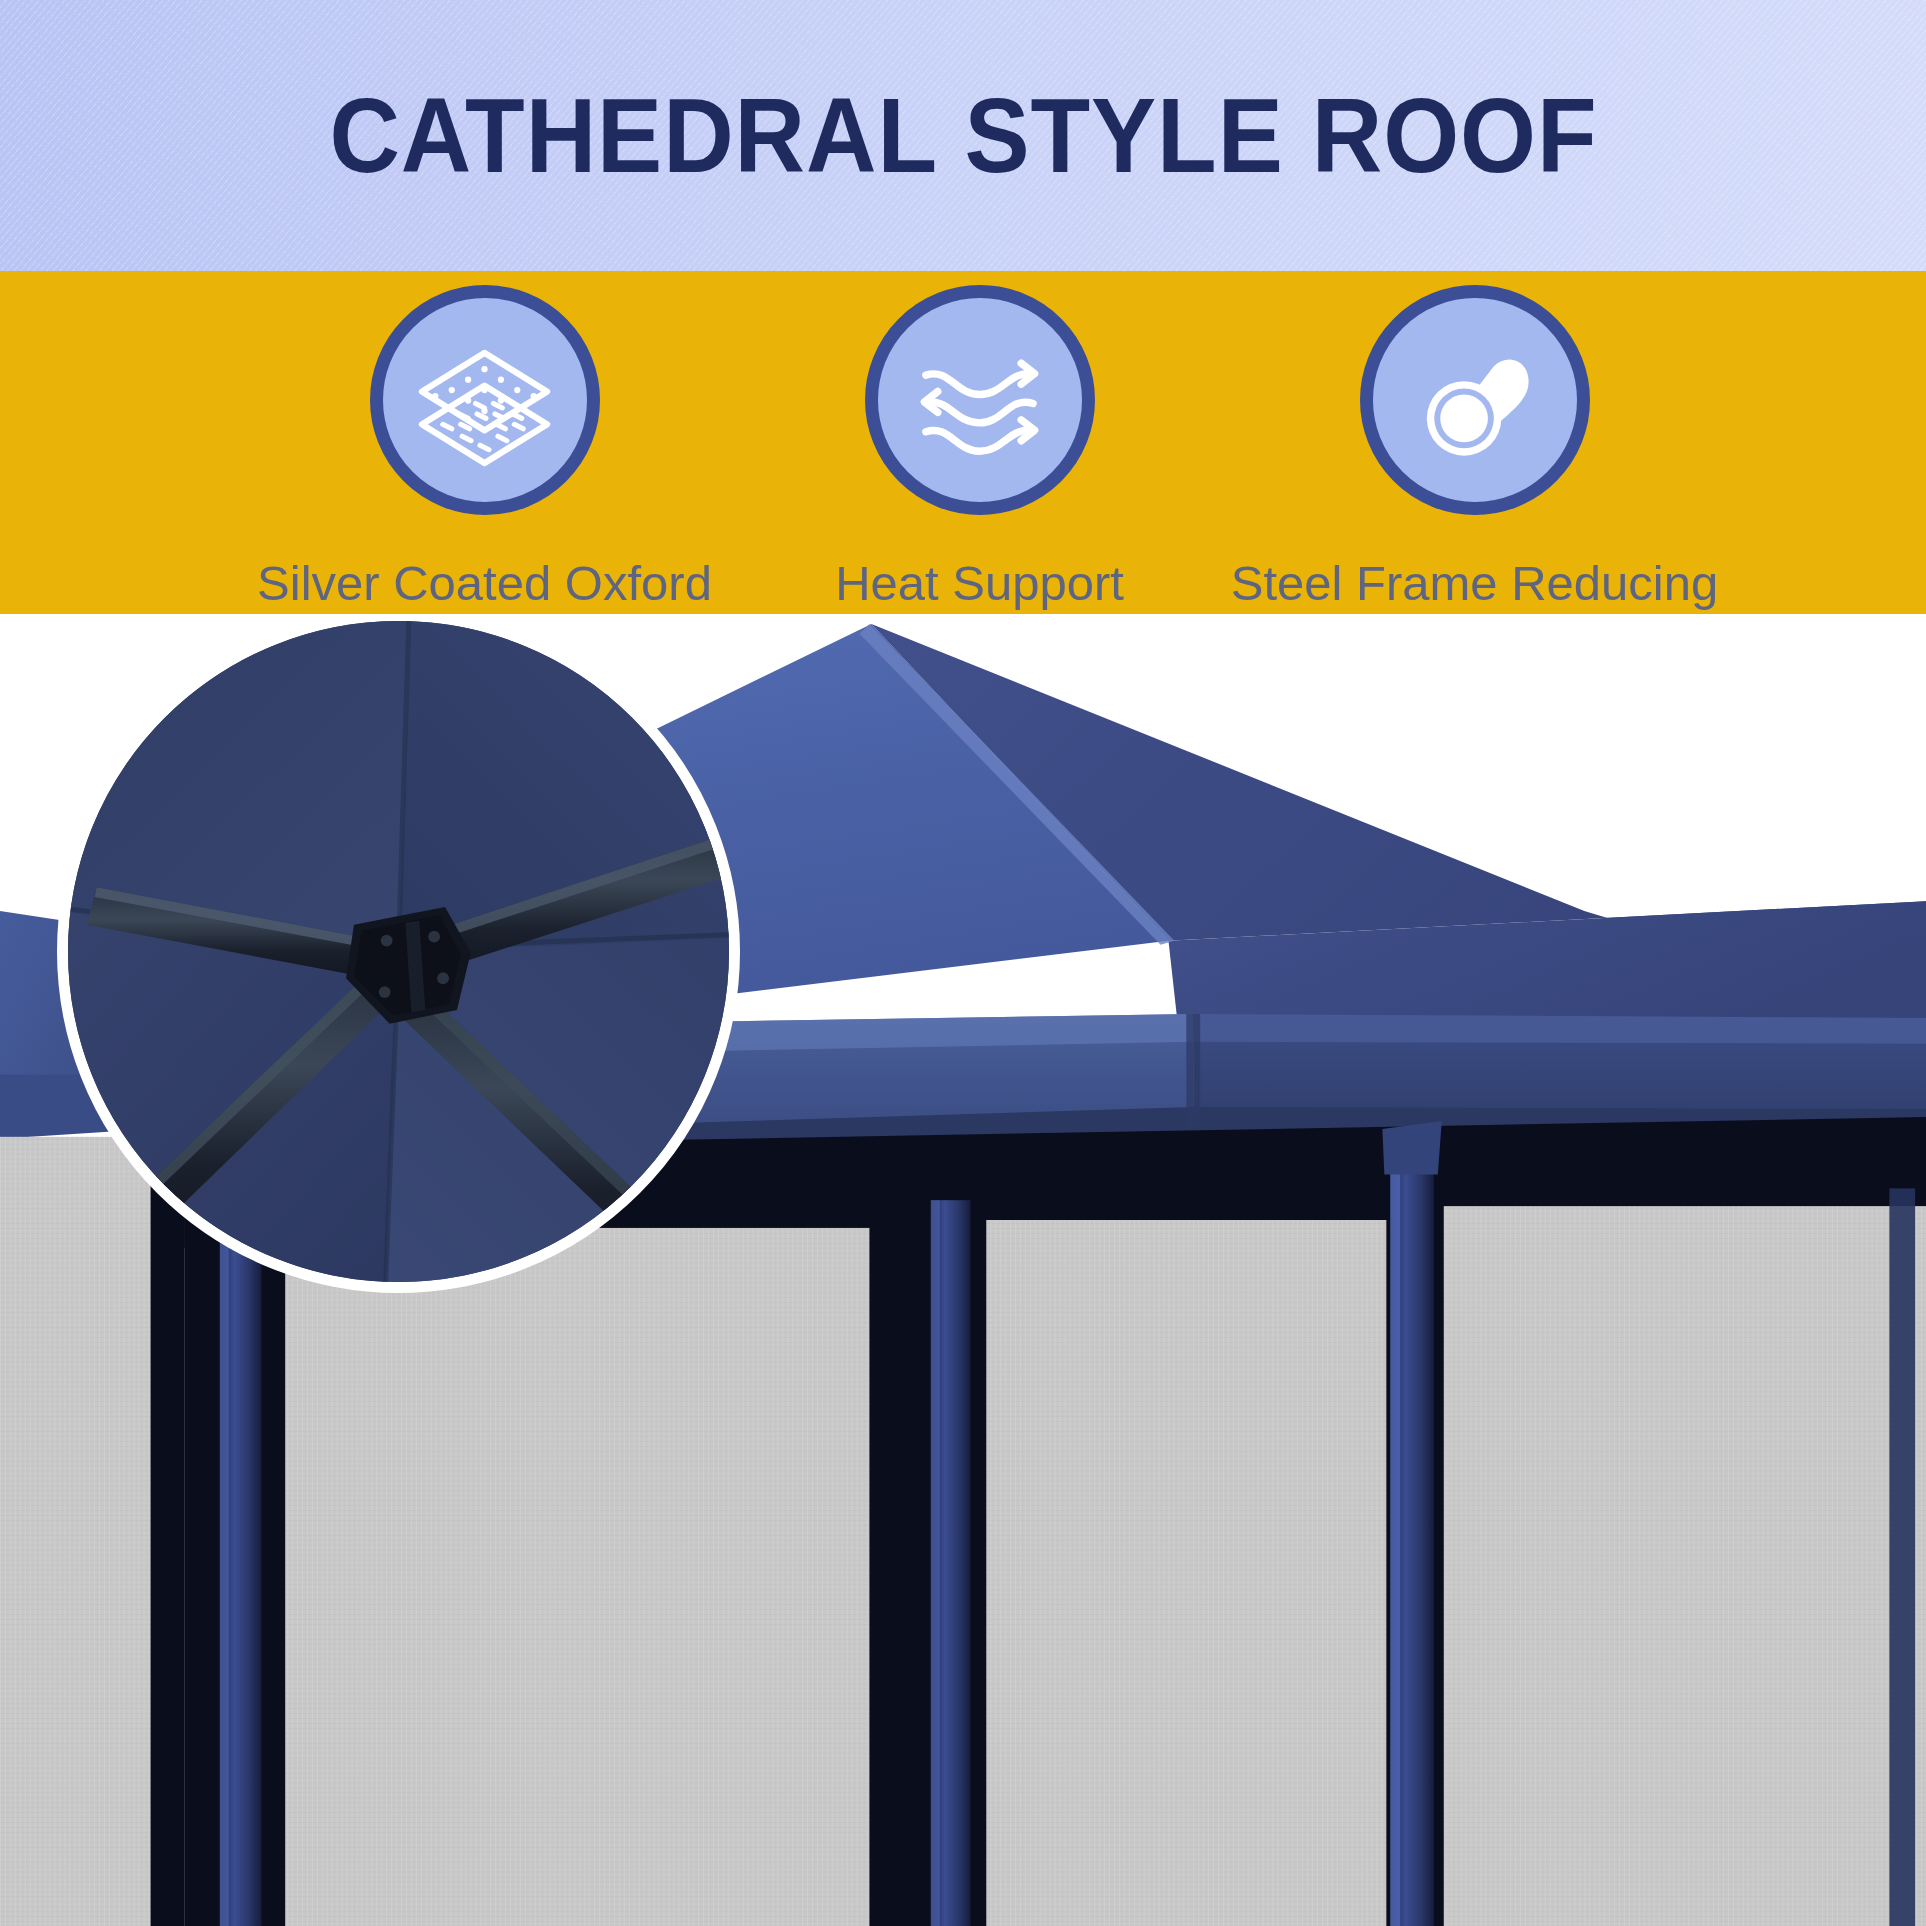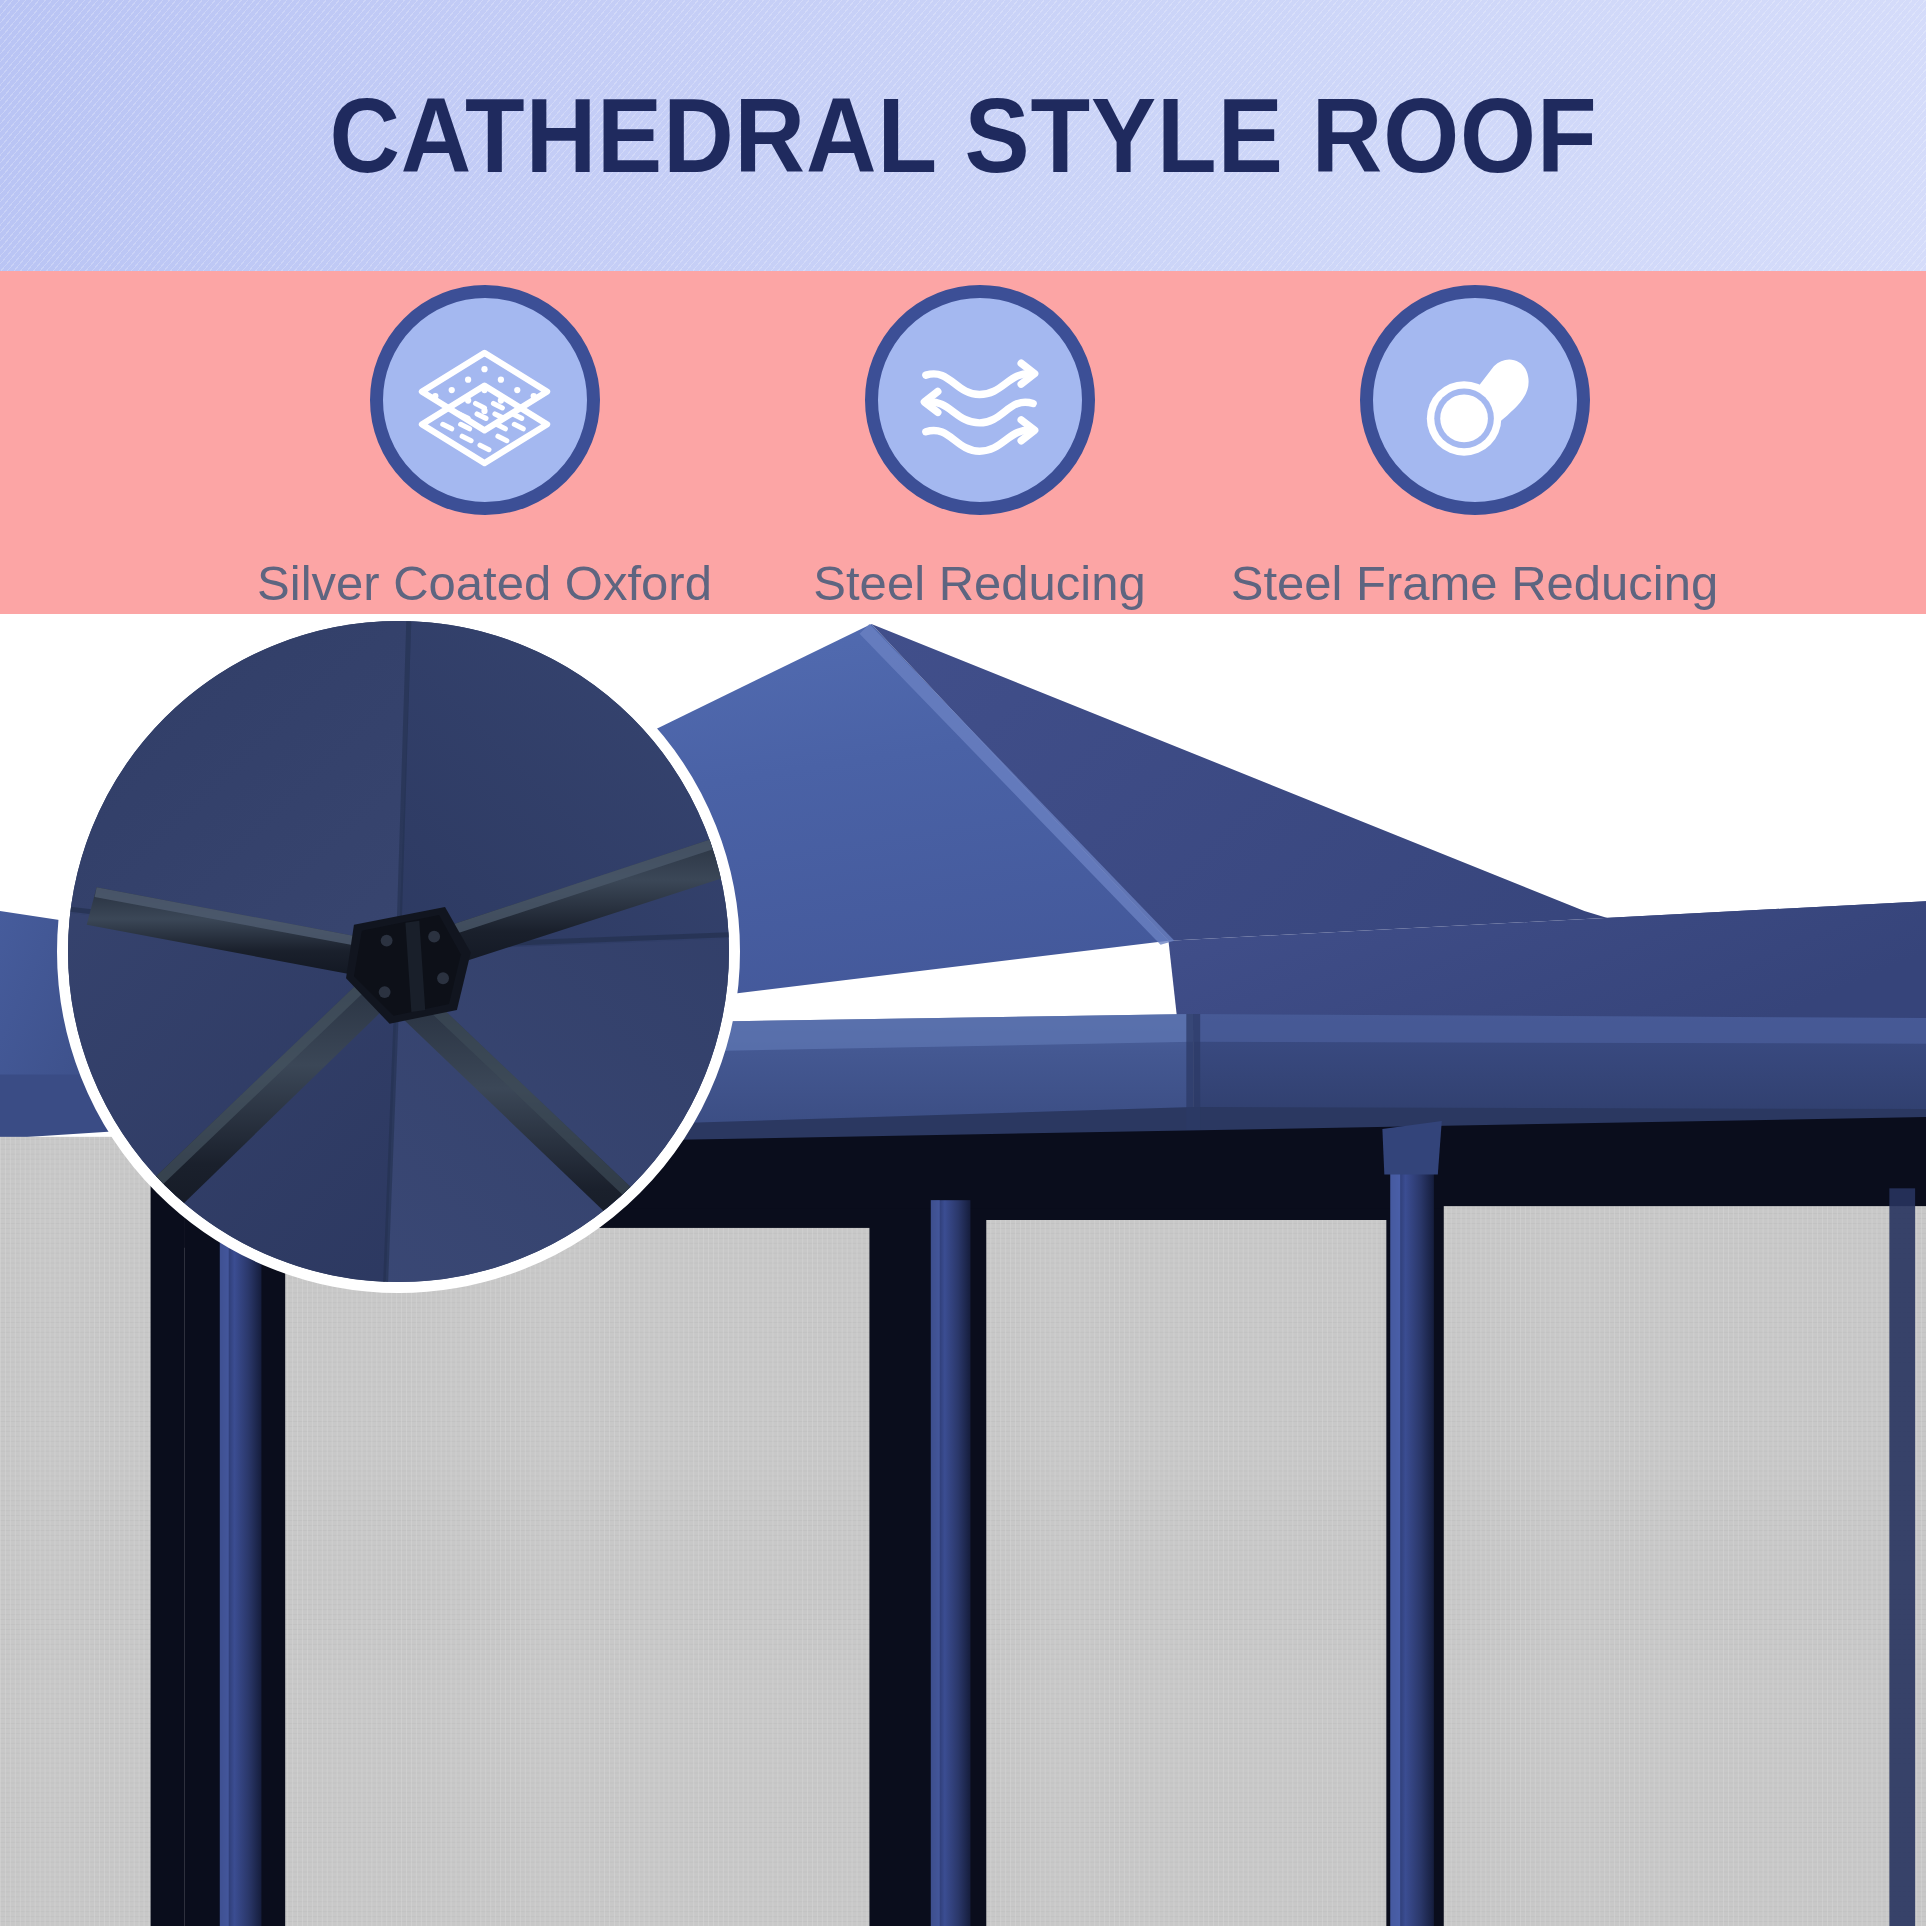--- a/index.html
+++ b/index.html
@@ -10,21 +10,21 @@
   }
   body {
     font-family: "Liberation Sans", sans-serif;
   }
 
   #stage {
     position: relative;
     width: 1927px;
     height: 1927px;
     overflow: hidden;
-    background: #fca5a5;
+    background: #eab308;
   }
 
   
   .banner {
     position: absolute;
     left: 0;
     top: 0;
     width: 1927px;
     height: 271px;
     background: linear-gradient(100deg, #b9c4f4 0%, #c4cdf6 30%, #ccd5f8 62%, #d5dcfa 100%);
@@ -218,21 +218,21 @@
 
               <path d="M86 52 C70 47 66 65 50 65 C34 65 30 49 14 51"></path>
               <polyline points="22,44 13,51 22,58"></polyline>
 
               <path d="M14 71 C30 66 34 84 50 84 C66 84 70 68 86 70"></path>
               <polyline points="78,63 87,70 78,77"></polyline>
             </g>
           </svg>
         </span>
       </div>
-      <div class="feature-label">Steel Reducing</div>
+      <div class="feature-label">Heat Support</div>
     </div>
 
     <div class="feature">
       <div class="feature-icon">
         <span>
           <svg viewBox="0 0 100 100" aria-hidden="true">
 
             <path d="M36 62 L63 27 C71 19 84 22 86 34 C88 45 80 53 72 60 L48 80 Z" fill="#ffffff"></path>
 
             <circle cx="43" cy="62" r="25" fill="#ffffff"></circle>

